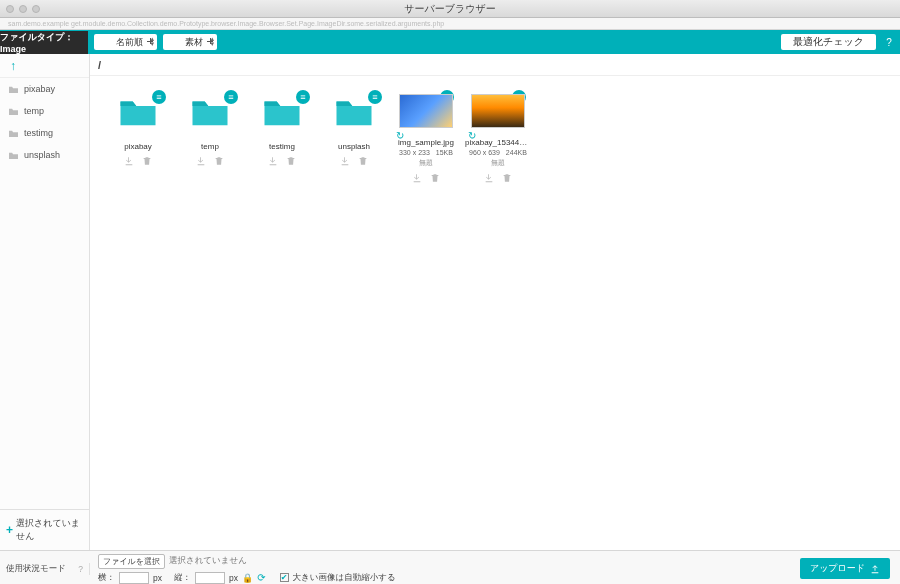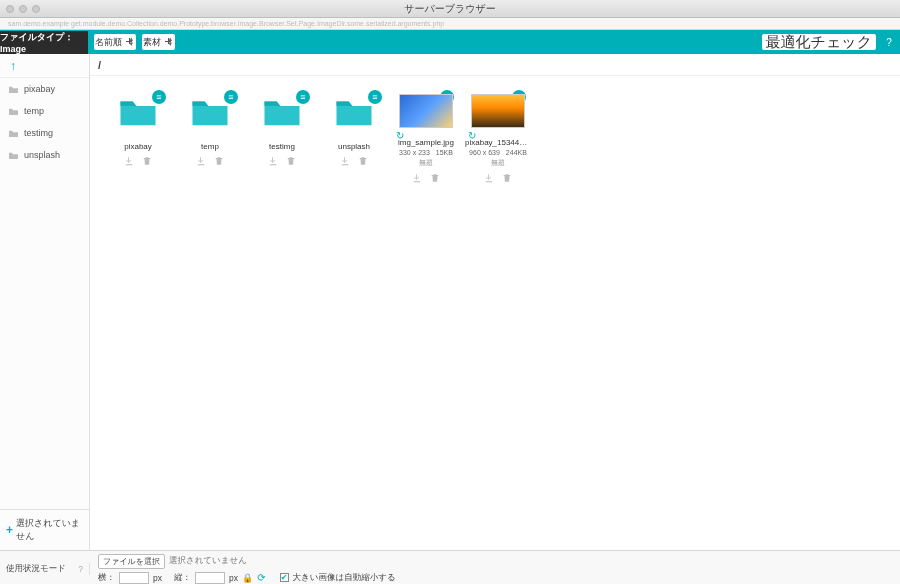--- a/index.html
+++ b/index.html
@@ -6,25 +6,25 @@
   body { width: 900px; height: 584px; overflow: hidden; background: #f3f3f3; font-size: 10px; color: #333; }
 
   .window-chrome { height: 18px; background: linear-gradient(#ededed,#d9d9d9); border-bottom: 1px solid #bdbdbd; display: flex; align-items: center; padding: 0 6px; position: relative; }
   .traffic { display: flex; gap: 5px; }
   .traffic span { width: 8px; height: 8px; border-radius: 50%; background: #ccc; border: 1px solid #b5b5b5; }
   .win-title { position: absolute; left: 50%; transform: translateX(-50%); font-size: 10px; color: #444; }
   .addr-bar { height: 12px; background: #f6f6f6; border-bottom: 1px solid #d6d6d6; display:flex; align-items:center; padding:0 8px; color:#bbb; font-size:7px; filter: blur(0.7px); white-space:nowrap; overflow:hidden;}
 
   .toolbar { height: 24px; background: #00b0b9; display: flex; align-items: center; padding: 0 4px; gap: 6px; color: #fff; }
   .toolbar-left-cap { width: 88px; height: 23px; margin:-0 0 0 -4px; background:#2b2b2b; color:#fff; display:flex; align-items:center; justify-content:center; font-size:9px; font-weight:bold;}
-  .select-pill { background: #fff; color: #333; font-size: 9px; height: 16px; border-radius: 2px; padding: 0 14px 0 1px; display:flex; align-items:center; position:relative; }
+  .select-pill { background: #fff; color: #333; font-size: 9px; height: 16px; border-radius: 2px; padding: 0 14px 0 22px; display:flex; align-items:center; position:relative; }
   .select-pill::after { content:""; position:absolute; right:4px; top:4px; width:6px; height:6px; background: linear-gradient(#555,#555) center/6px 1px no-repeat, linear-gradient(#555,#555) center/1px 6px no-repeat; transform: rotate(0); }
   .select-pill .updown { position:absolute; right:3px; top:2px; font-size:7px; line-height:5px; color:#666;}
   .toolbar-spacer { flex:1; }
-  .opt-btn { background:#fff; color:#333; font-size:15px; height:16px; padding:0 4px; border-radius:2px; display:flex; align-items:center; }
+  .opt-btn { background:#fff; color:#333; font-size:10px; height:16px; padding:0 12px; border-radius:2px; display:flex; align-items:center; }
   .help-q { width:14px; text-align:center; color:#fff; font-size:10px; }
 
   .body-row { display:flex; height: calc(584px - 17px - 12px - 23px - 36px); background:#fff;}
   .sidebar { width: 90px; border-right:1px solid #e0e0e0; display:flex; flex-direction:column; background:#fcfcfc;}
   .side-up { height:24px; display:flex; align-items:center; justify-content:flex-start; padding-left:10px; color:#00b0b9; font-size:12px; border-bottom:1px solid #eee;}
   .side-item { display:flex; align-items:center; gap:5px; padding:6px 8px; color:#555; font-size:9px;}
   .side-item svg { width:11px; height:9px; fill:#bdbdbd;}
   .side-spacer { flex:1; }
   .side-new { border-top:1px solid #e0e0e0; padding:7px 6px; font-size:9px; color:#444; display:flex; align-items:center; gap:3px;}
   .side-new .plus { color:#00b0b9; font-size:12px; font-weight:bold;}
@@ -275,13 +275,21 @@
       <span>縦：</span>
       <input class="mini-input" style="">
       <span>px</span>
       <span class="lock">🔒</span>
       <span class="reload-sm">⟳</span>
       <span style="width:6px;"></span>
       <span class="chk">✔</span>
       <span>大きい画像は自動縮小する</span>
     </div>
   </div>
+  <div class="footer-right">
+    <div class="upload-btn">
+      <span>アップロード</span>
+      <svg viewBox="0 0 24 24">
+          <path d="M12 3l6 6-1 1-4-4v10h-2V6l-4 4-1-1 6-6zM4 20h16v2H4z"></path>
+        </svg>
+    </div>
+  </div>
 </div>
 
 </body></html>

